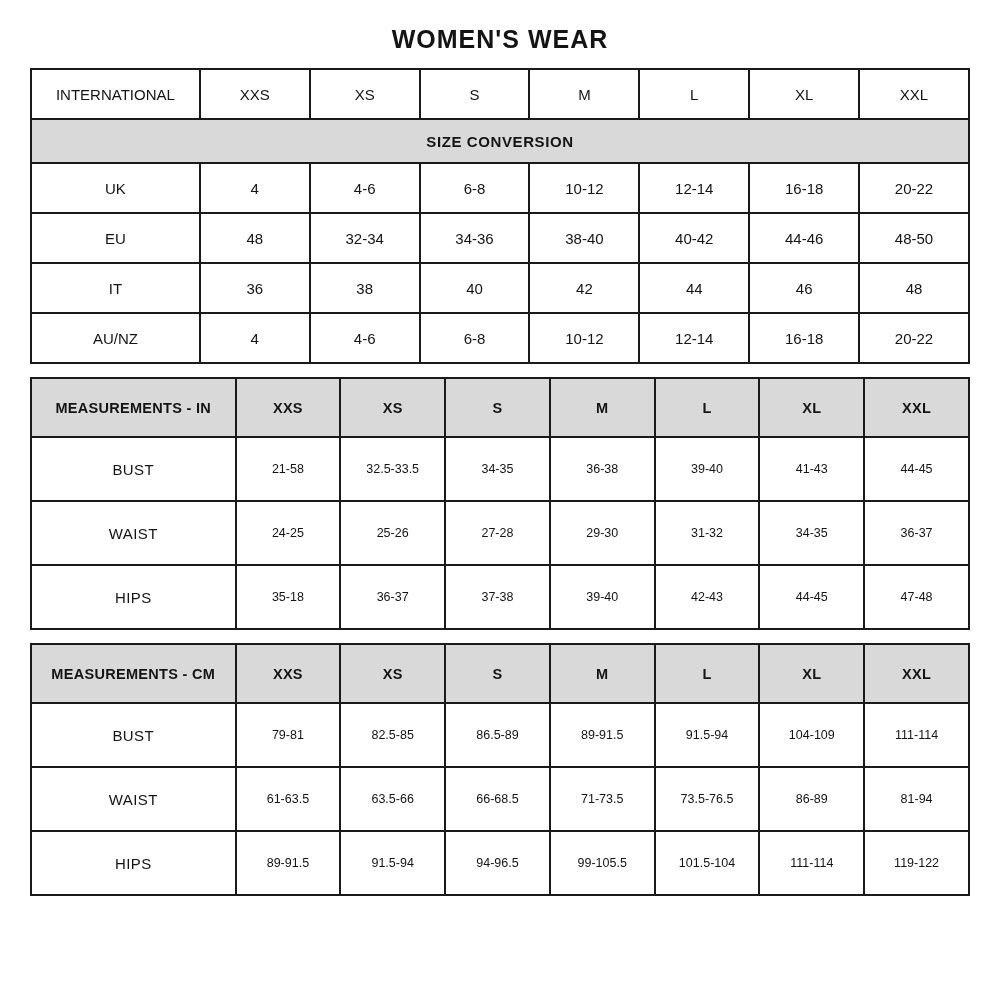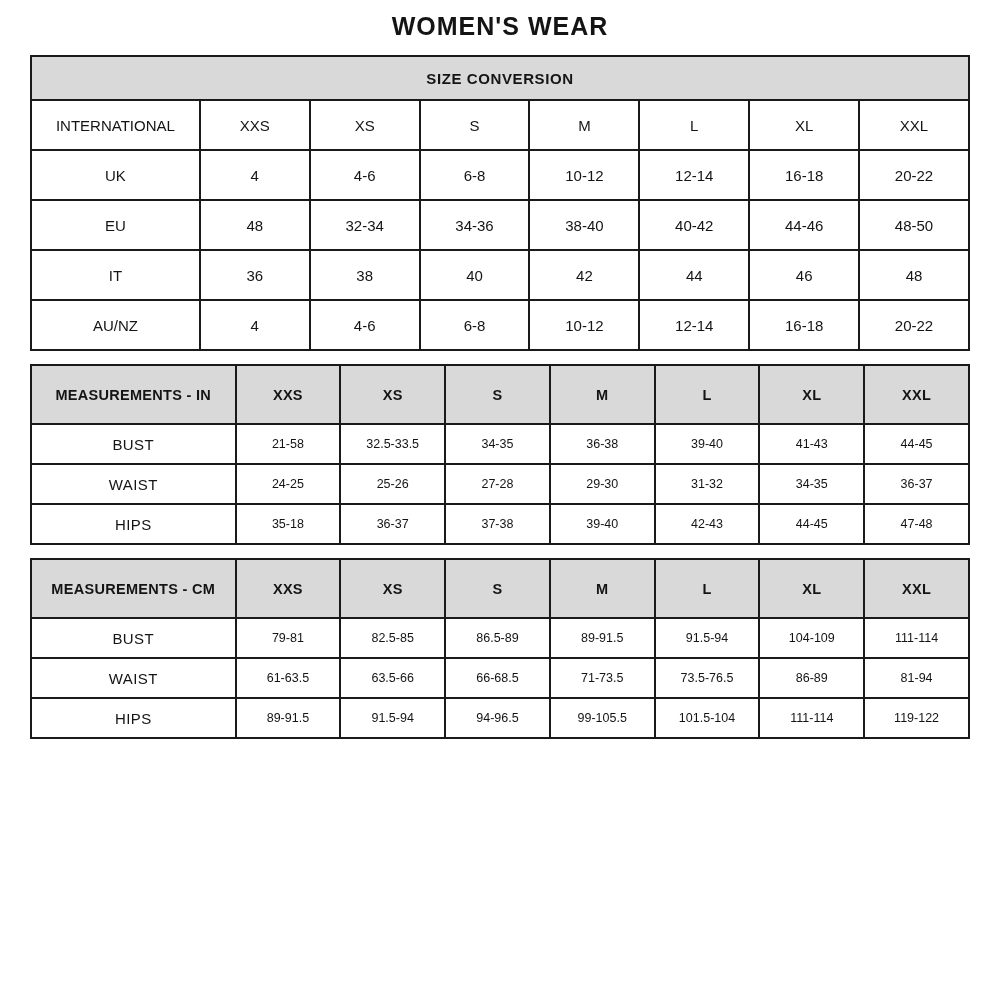--- a/index.html
+++ b/index.html
@@ -4,21 +4,21 @@
 <style>
   * { box-sizing: border-box; }
   html, body { margin: 0; padding: 0; }
   body {
     width: 1000px;
     height: 1000px;
     background: #ffffff;
     font-family: "Liberation Sans", sans-serif;
     color: #141414;
   }
-  .page { padding: 4px 30px 12px 30px; }
+  .page { padding: 17px 30px 12px 30px; }
 
   .title {
     text-align: center;
     font-size: 25px;
     font-weight: bold;
     letter-spacing: 1px;
     margin: 8px 0 14px 0;
   }
 
   table {
@@ -54,21 +54,21 @@
   
   .meas col.c-label { width: 21.8%; }
   .meas col.c       { width: 11.17%; }
   .meas th.mhead {
     background: #d9d9d9;
     height: 59px;
     font-size: 14.5px;
     font-weight: bold;
     letter-spacing: 0.3px;
   }
-  .meas td { height: 40px; }
+  .meas td { height: 64px; }
   .meas td.mlabel { font-size: 15px; font-weight: 500; letter-spacing: 0.4px; }
   .meas td.mval   { font-size: 12.5px; font-weight: 500; }
 </style>
 </head>
 <body>
 
 <div class="page">
 
   <h1 class="title">WOMEN'S WEAR</h1>
 
@@ -77,34 +77,34 @@
       <col class="c-label">
         <col class="c">
         <col class="c">
         <col class="c">
       <col class="c">
         <col class="c">
         <col class="c">
         <col class="c">
     </colgroup>
     <tbody>
-        <tr>
-          <th class="span-head" colspan="8">SIZE CONVERSION</th>
-        </tr>
         <tr>
           <td>INTERNATIONAL</td>
           <td>XXS</td>
           <td>XS</td>
           <td>S</td>
           <td>M</td>
           <td>L</td>
           <td>XL</td>
           <td>XXL</td>
         </tr>
         <tr>
+          <th class="span-head" colspan="8">SIZE CONVERSION</th>
+        </tr>
+        <tr>
           <td>UK</td>
           <td>4</td>
           <td>4-6</td>
           <td>6-8</td>
           <td>10-12</td>
           <td>12-14</td>
           <td>16-18</td>
           <td>20-22</td>
         </tr>
         <tr>

